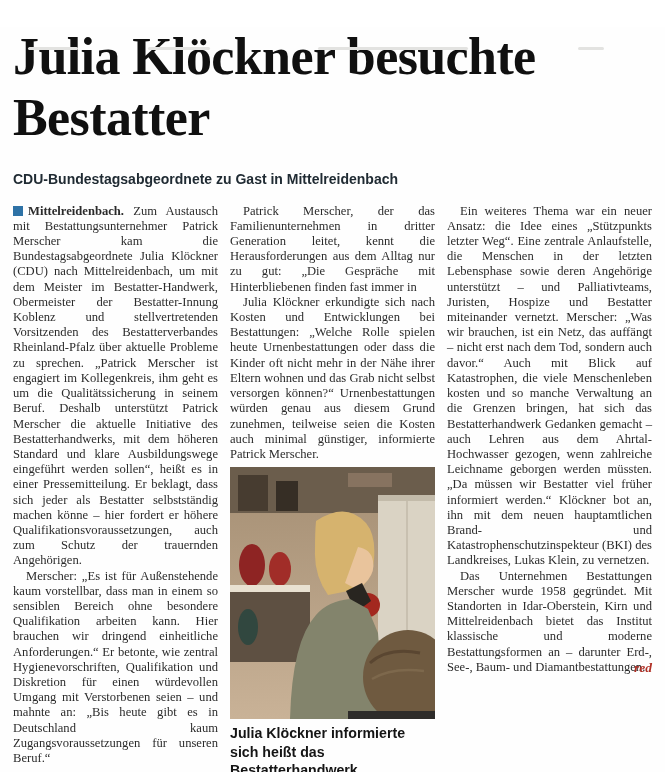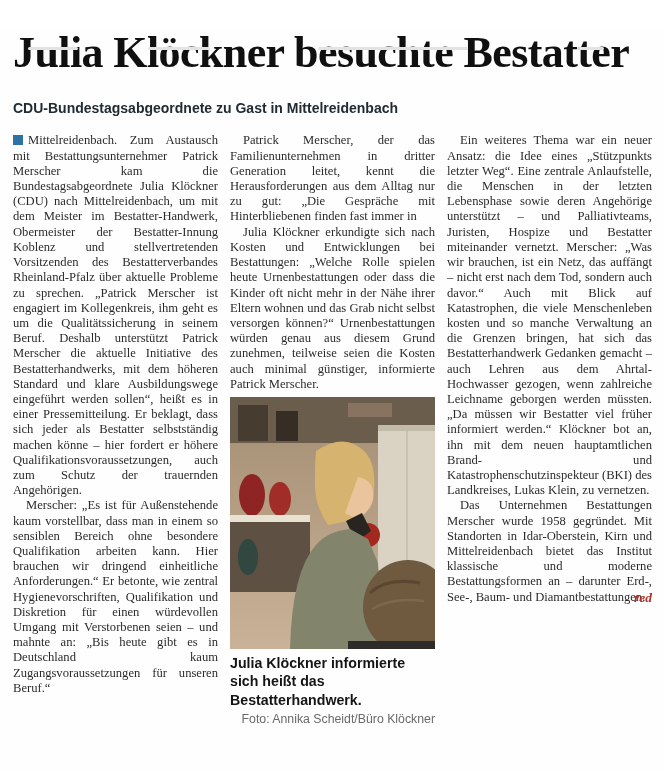--- a/index.html
+++ b/index.html
@@ -15,21 +15,21 @@
   }
   
   .scan-artifact { position:absolute; top:20px; height:3px; background:#e3e3e1; border-radius:2px; }
   .sa1 { left:28px;  width:50px; }
   .sa2 { left:148px; width:62px; }
   .sa3 { left:318px; width:150px; }
   .sa4 { left:578px; width:26px; }
 
   .headline {
     margin-top:27px;
-    font-size:44px;
+    font-size:52px;
     line-height:1.17;
     font-weight:bold;
     letter-spacing:-0.6px;
     color:#101010;
     font-family:"Liberation Serif", serif;
   }
   .subhead {
     margin-top:22px;
     font-family:"Liberation Sans", sans-serif;
     font-size:14px;
@@ -44,21 +44,21 @@
   .col {
     width:205px;
     font-size:12.6px;
     line-height:15.2px;
     text-align:justify;
     hyphens:auto;
     color:#2b2b2b;
   }
   .col p { margin:0; }
   .col p.indent { text-indent:13px; }
-  .lead-location { font-weight:normal;margin-top:36px; }
+  .lead-location { font-weight:bold;margin-top:36px; }
   .location-bullet {
     display:inline-block;
     width:10px; height:10px;
     margin-right:5px;
     position:relative; top:1px;
   }
   .photo-block { margin-top:5px; }
   .photo-block svg { display:block; filter:blur(0.35px); }
   .caption {
     margin-top:5px;

